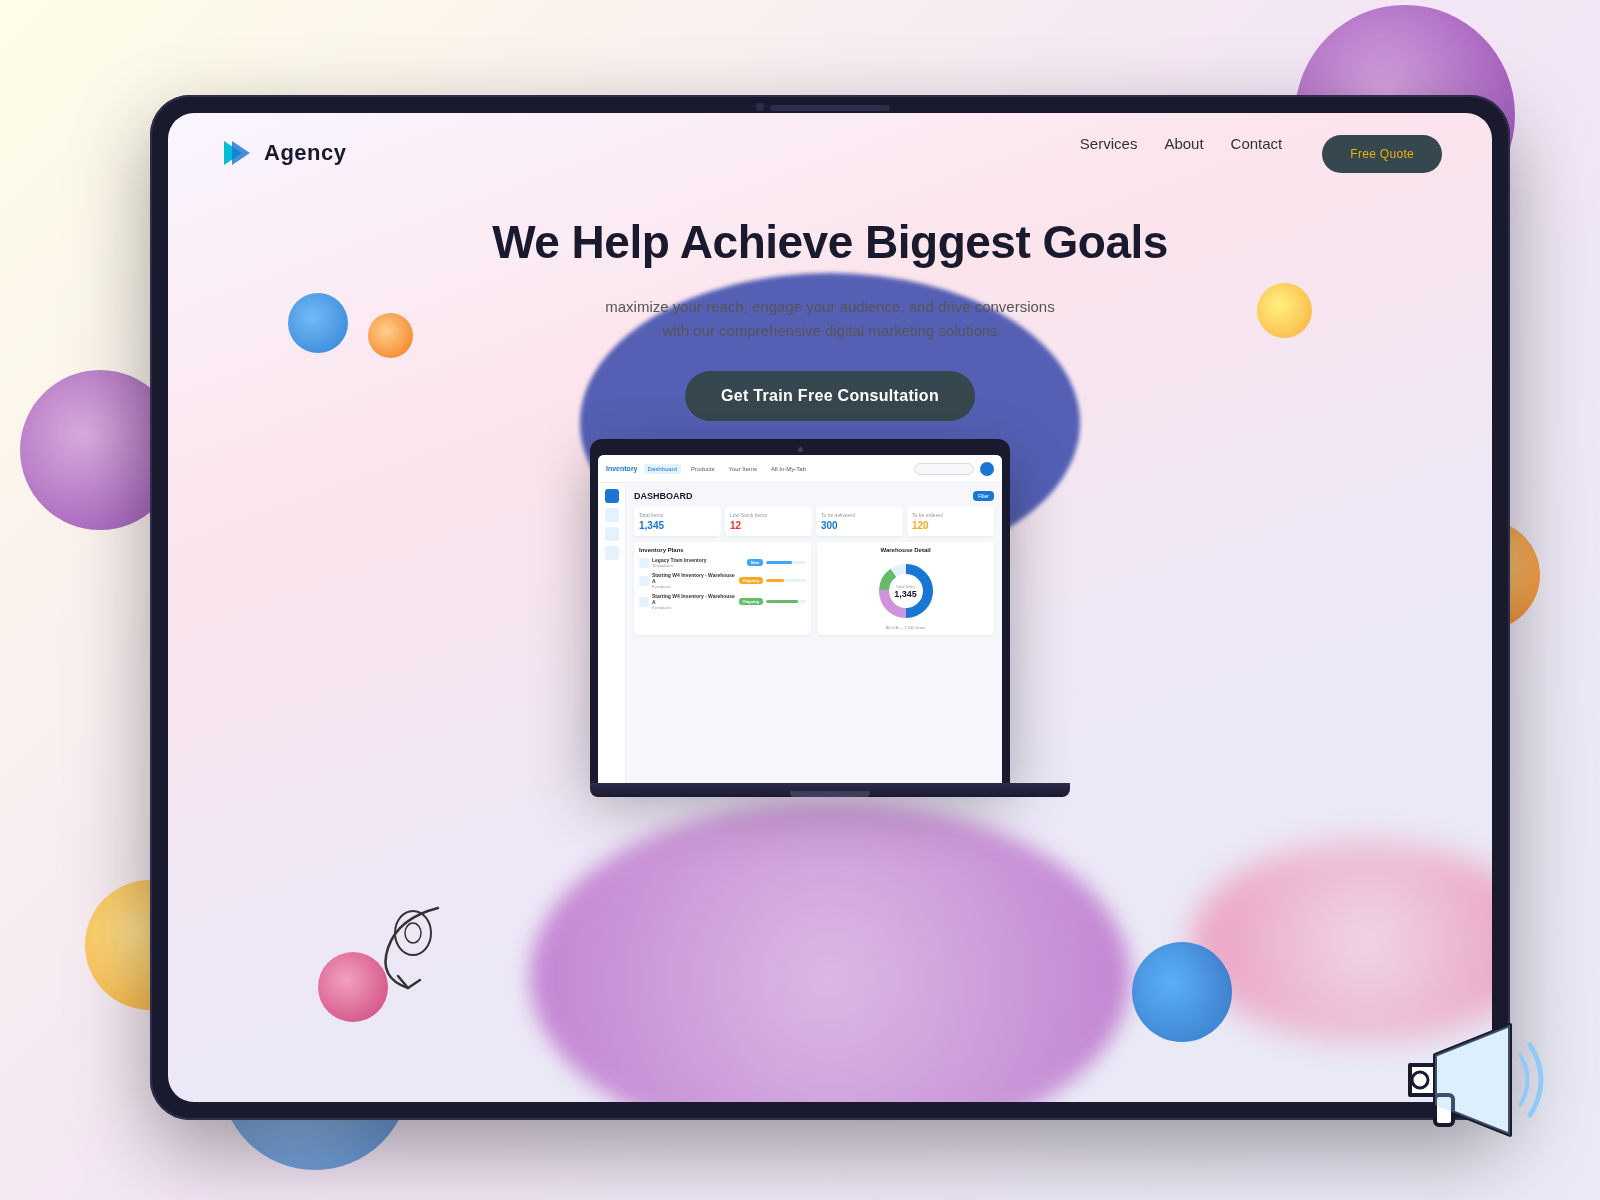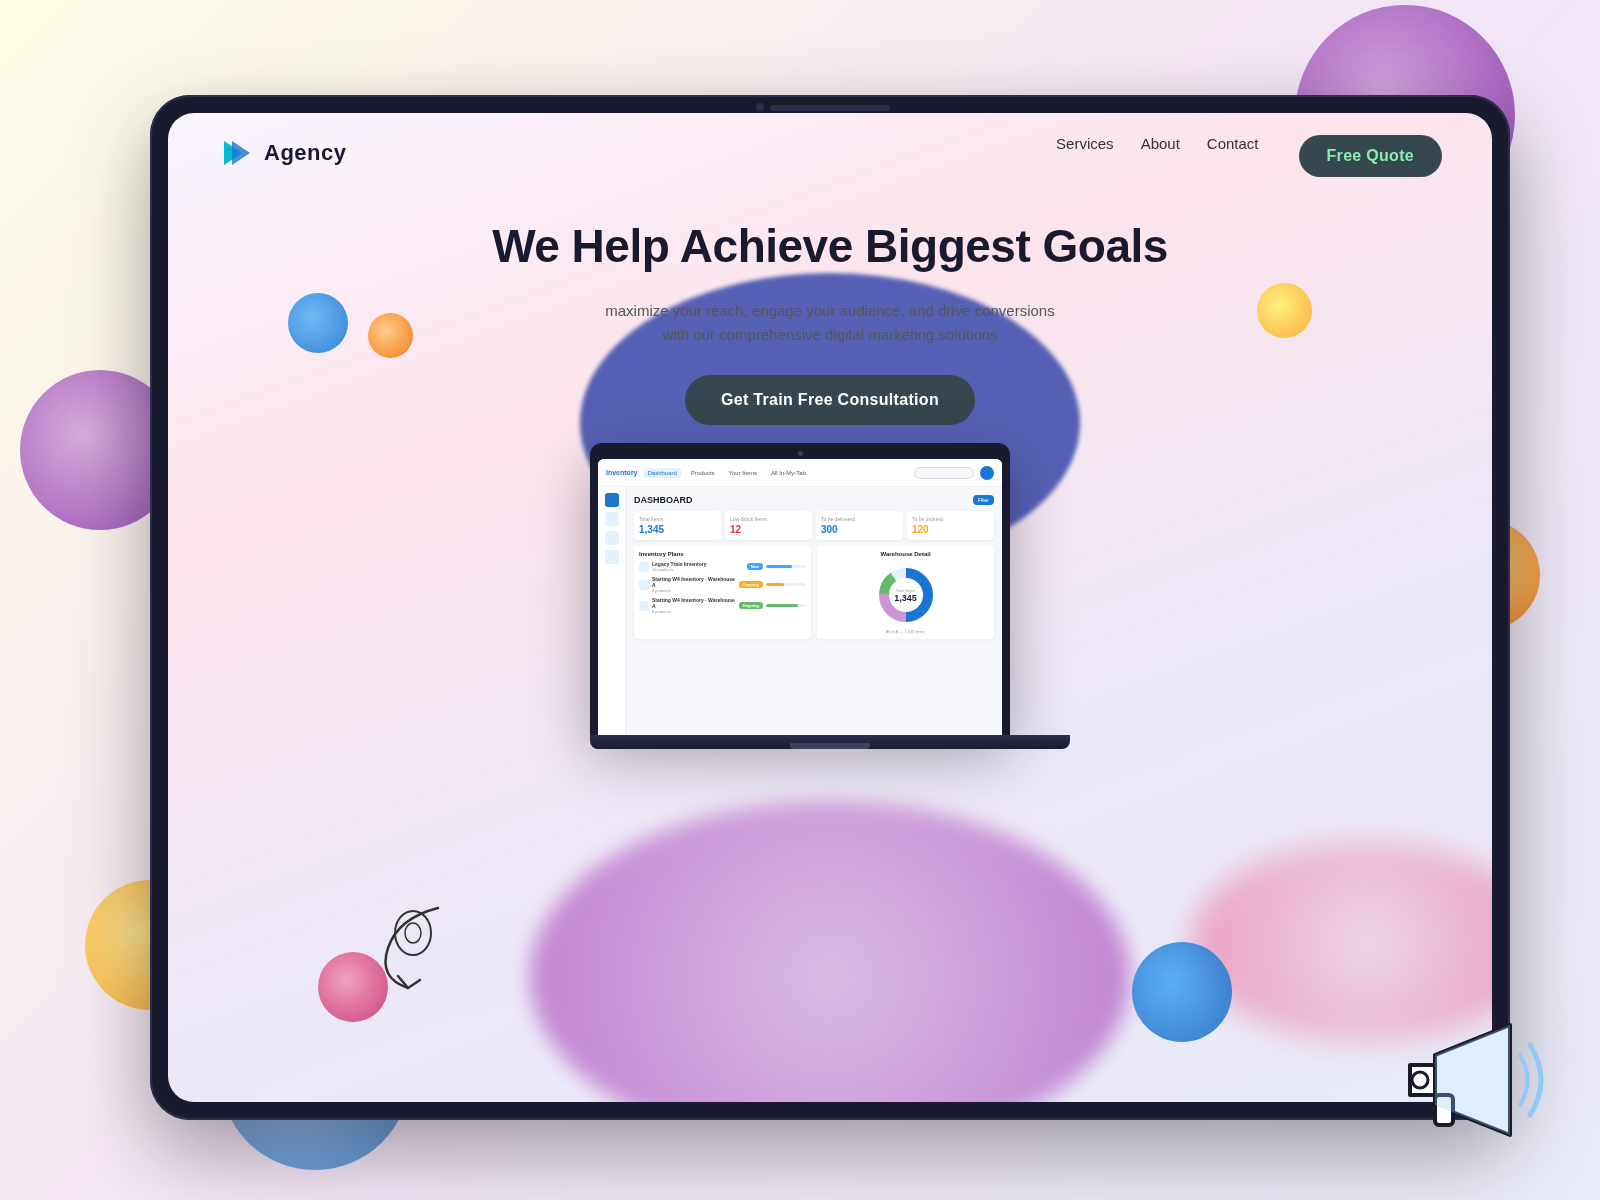--- a/index.html
+++ b/index.html
@@ -132,26 +132,26 @@
     }
     .nav-link {
       font-size: 15px;
       color: #333;
       text-decoration: none;
       font-weight: 500;
       cursor: pointer;
     }
     .cta-btn {
       background: #37474f;
-      color: #86efac;
+      color: #eab308;
       border: none;
       border-radius: 25px;
       padding: 12px 28px;
-      font-size: 16px;
-      font-weight: 700;
+      font-size: 12px;
+      font-weight: 400;
       cursor: pointer;
       letter-spacing: 0.3px;
     }
 
     
     .hero {
       position: relative;
       z-index: 5;
       text-align: center;
       padding: 20px 40px 0;
@@ -195,21 +195,21 @@
       width: 420px;
       background: #1a1a2e;
       border-radius: 12px 12px 0 0;
       padding: 8px 8px 0;
       box-shadow: 0 20px 60px rgba(0,0,0,0.3);
     }
     .laptop-screen {
       background: #fff;
       border-radius: 6px 6px 0 0;
       overflow: hidden;
-      height: 276px;
+      height: 328px;
     }
     .laptop-camera-dot {
       width: 5px; height: 5px;
       background: #3d3d5c;
       border-radius: 50%;
       margin: 0 auto 3px;
     }
     .laptop-base {
       width: 480px;
       height: 14px;

